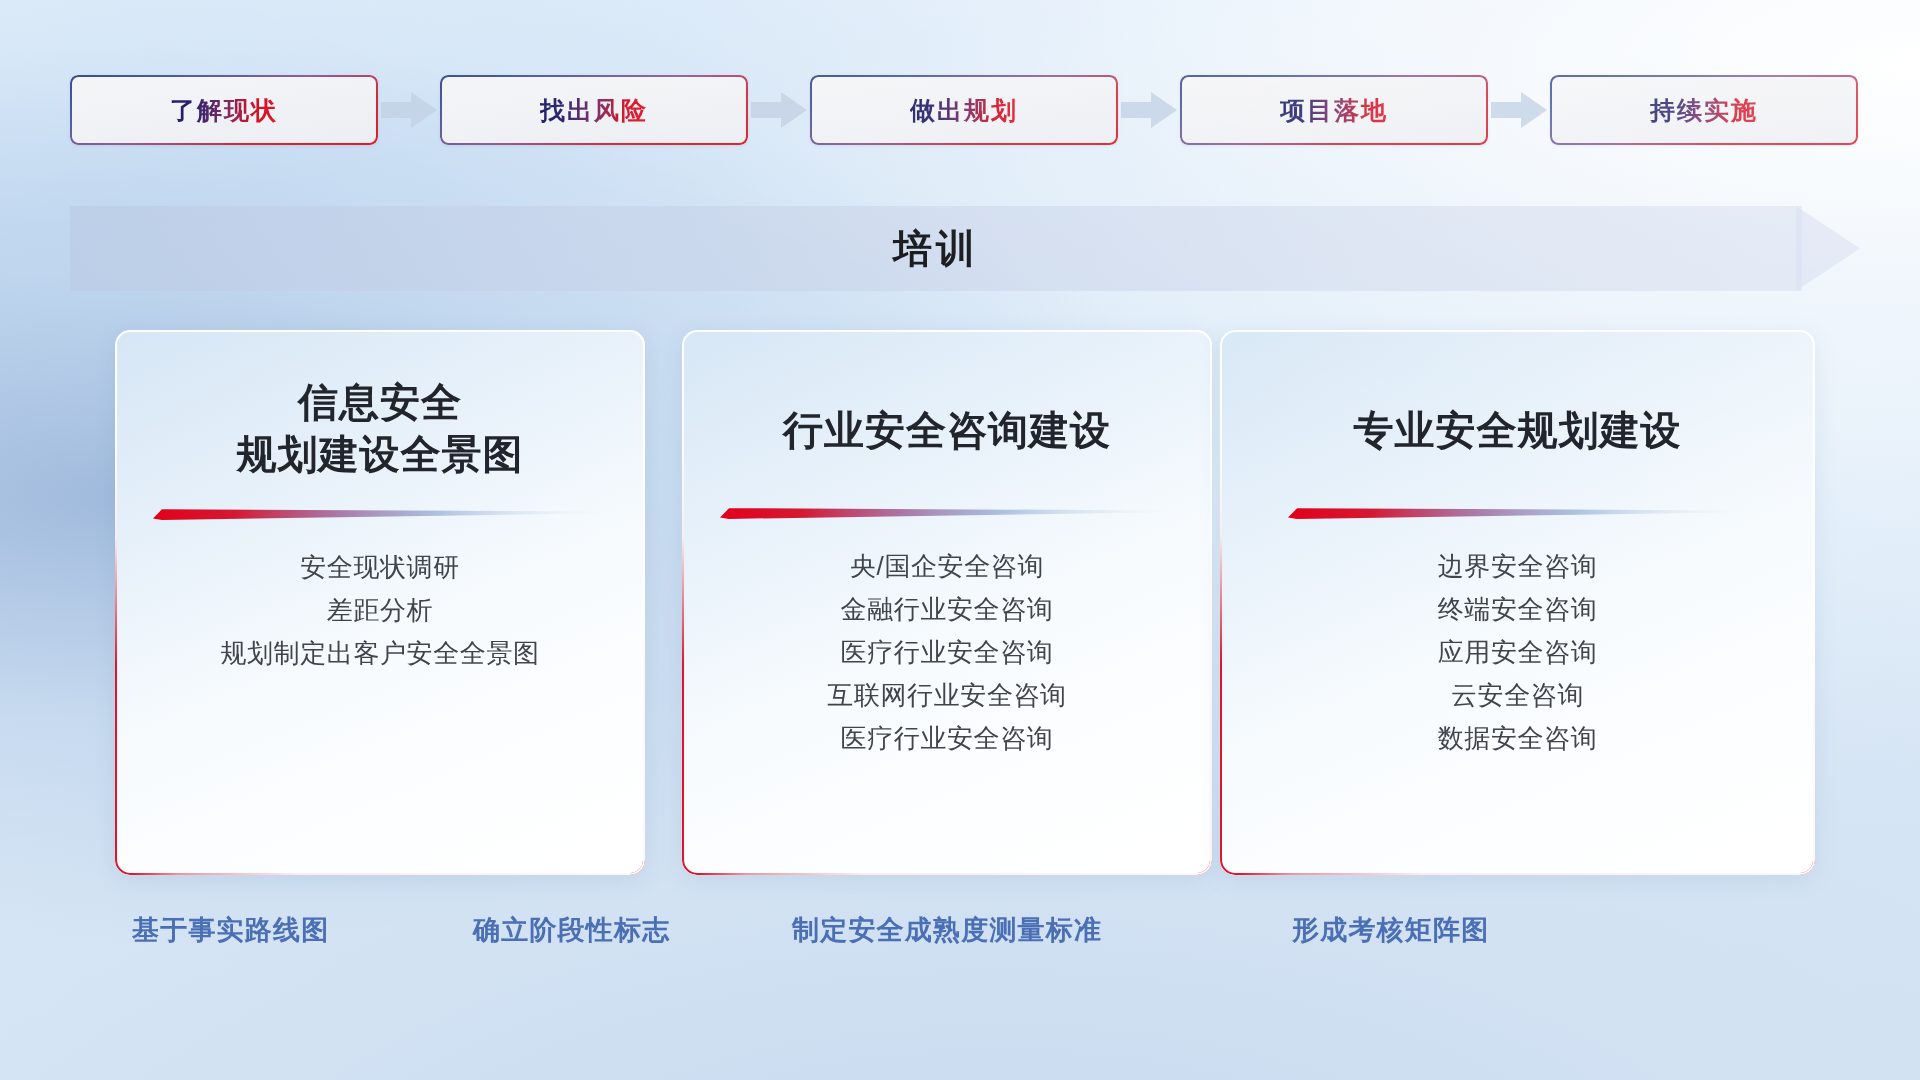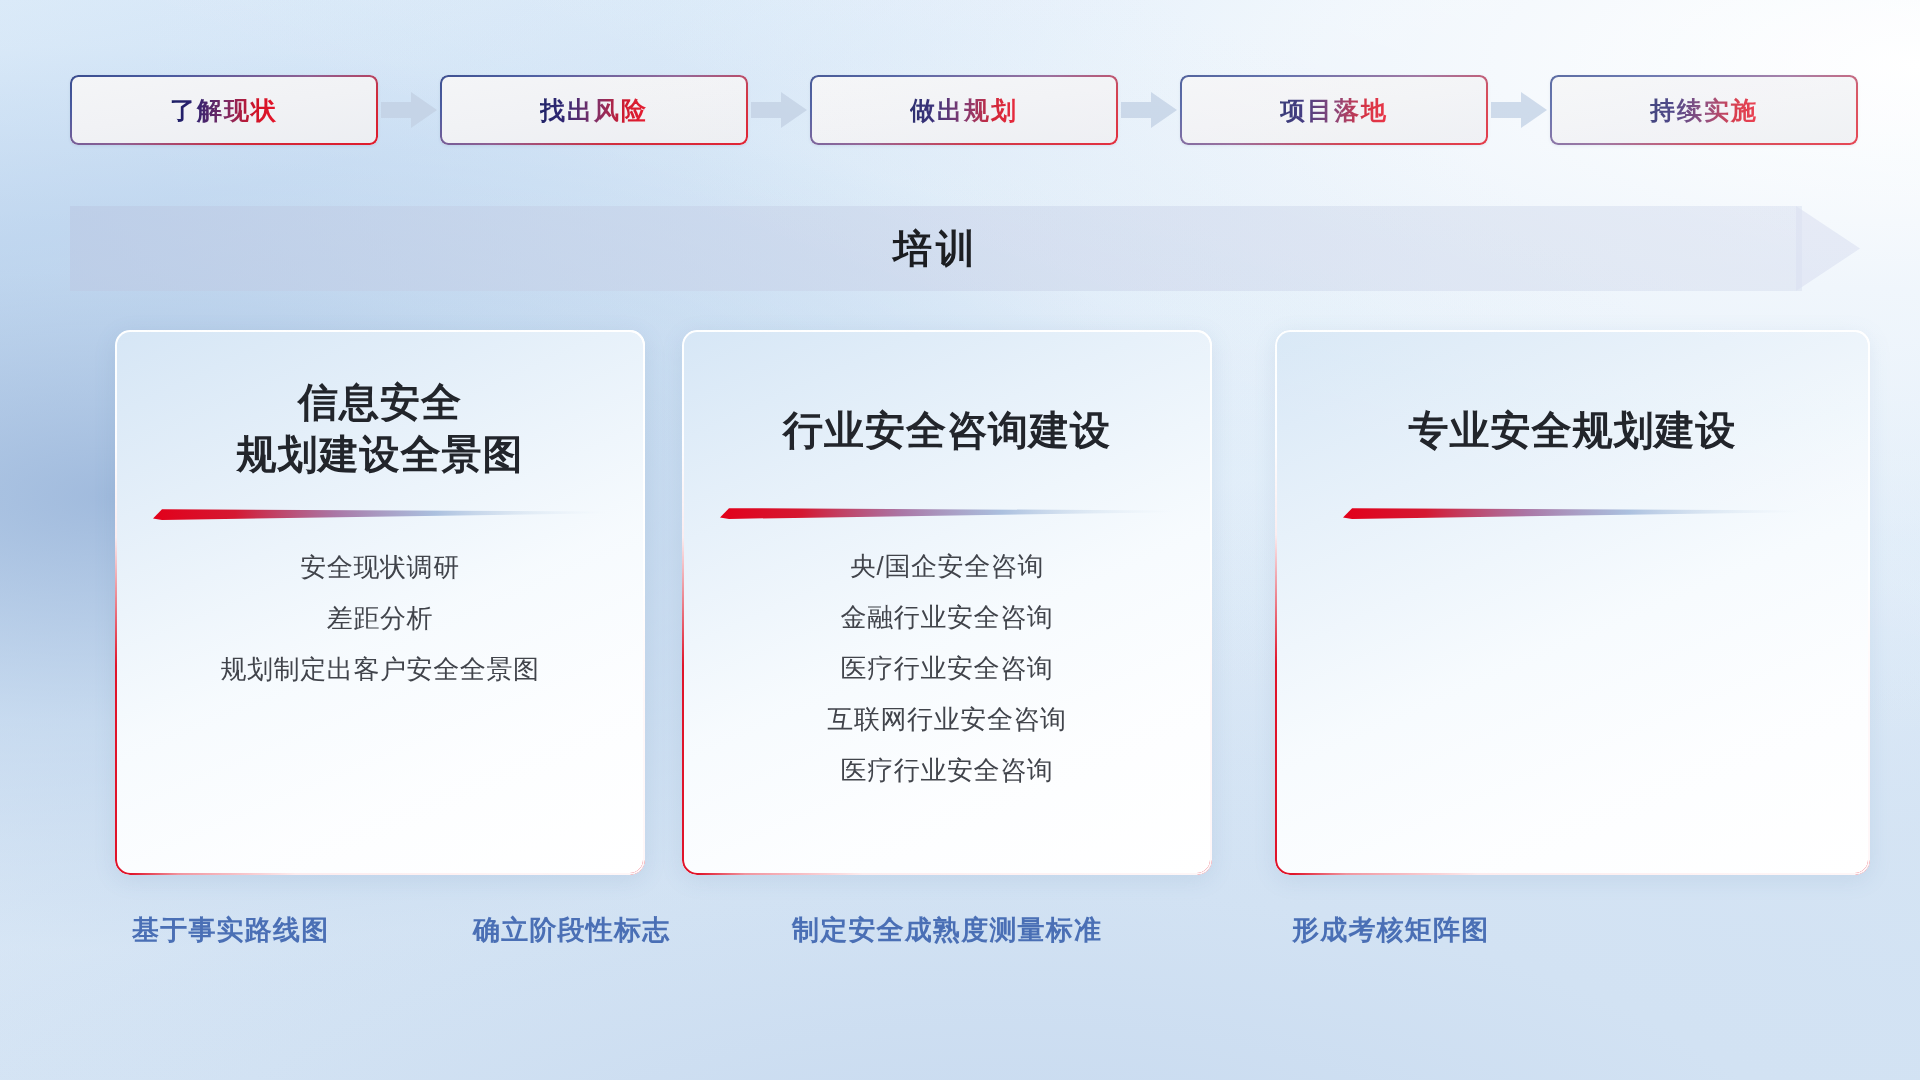--- a/index.html
+++ b/index.html
@@ -167,21 +167,21 @@
   .card-divider{
     width:455px; height:14px;
     margin-top:26px;
     flex:0 0 auto;
   }
   .card-divider svg{ display:block; width:100%; height:100%; }
 
   .card-list{
     margin-top:30px;
     display:flex; flex-direction:column; align-items:center;
-    gap:16px;
+    gap:8px;
   }
   .card-list-item{
     font-size:26px; font-weight:400;
     color:#41444b; letter-spacing:0.6px;
     text-align:center; white-space:nowrap;
   }
 
   
   .captions{
     position:absolute;
@@ -314,38 +314,45 @@
         <div class="card-list">
           <div class="card-list-item">央/国企安全咨询</div>
           <div class="card-list-item">金融行业安全咨询</div>
           <div class="card-list-item">医疗行业安全咨询</div>
           <div class="card-list-item">互联网行业安全咨询</div>
           <div class="card-list-item">医疗行业安全咨询</div>
         </div>
       </div>
     </div>
 
-    <div class="card" style="left:1205px; width:595px;">
+    <div class="card" style="left:1150px; width:595px;">
       <div class="card-inner">
         <div class="card-title" style="margin-top:28px;">专业安全规划建设</div>
         <div class="card-divider" style="margin-top:49px; width:460px;">
           <svg viewBox="0 0 455 14" preserveAspectRatio="none" aria-hidden="true">
             <defs>
               <linearGradient id="dg3" x1="0" y1="0" x2="1" y2="0">
                 <stop offset="0%" stop-color="#e2001a" stop-opacity="1"></stop>
                 <stop offset="18%" stop-color="#d4122c" stop-opacity="0.97"></stop>
                 <stop offset="40%" stop-color="#9a5790" stop-opacity="0.8"></stop>
                 <stop offset="62%" stop-color="#7e9ccb" stop-opacity="0.6"></stop>
                 <stop offset="82%" stop-color="#b9cee4" stop-opacity="0.32"></stop>
                 <stop offset="100%" stop-color="#dbe8f4" stop-opacity="0"></stop>
               </linearGradient>
             </defs>
             <path d="M0 12.6 L9 3.2 L455 5.4 L455 7.2 L9 13.9 Z" fill="url(#dg3)"></path>
           </svg>
         </div>
+        <div class="card-list">
+          <div class="card-list-item">边界安全咨询</div>
+          <div class="card-list-item">终端安全咨询</div>
+          <div class="card-list-item">应用安全咨询</div>
+          <div class="card-list-item">云安全咨询</div>
+          <div class="card-list-item">数据安全咨询</div>
+        </div>
       </div>
     </div>
 
   </div>
 
   <div class="captions">
     <div class="caption" style="left:62px;">基于事实路线图</div>
     <div class="caption" style="left:403px;">确立阶段性标志</div>
     <div class="caption" style="left:722px;">制定安全成熟度测量标准</div>
     <div class="caption" style="left:1222px;">形成考核矩阵图</div>

